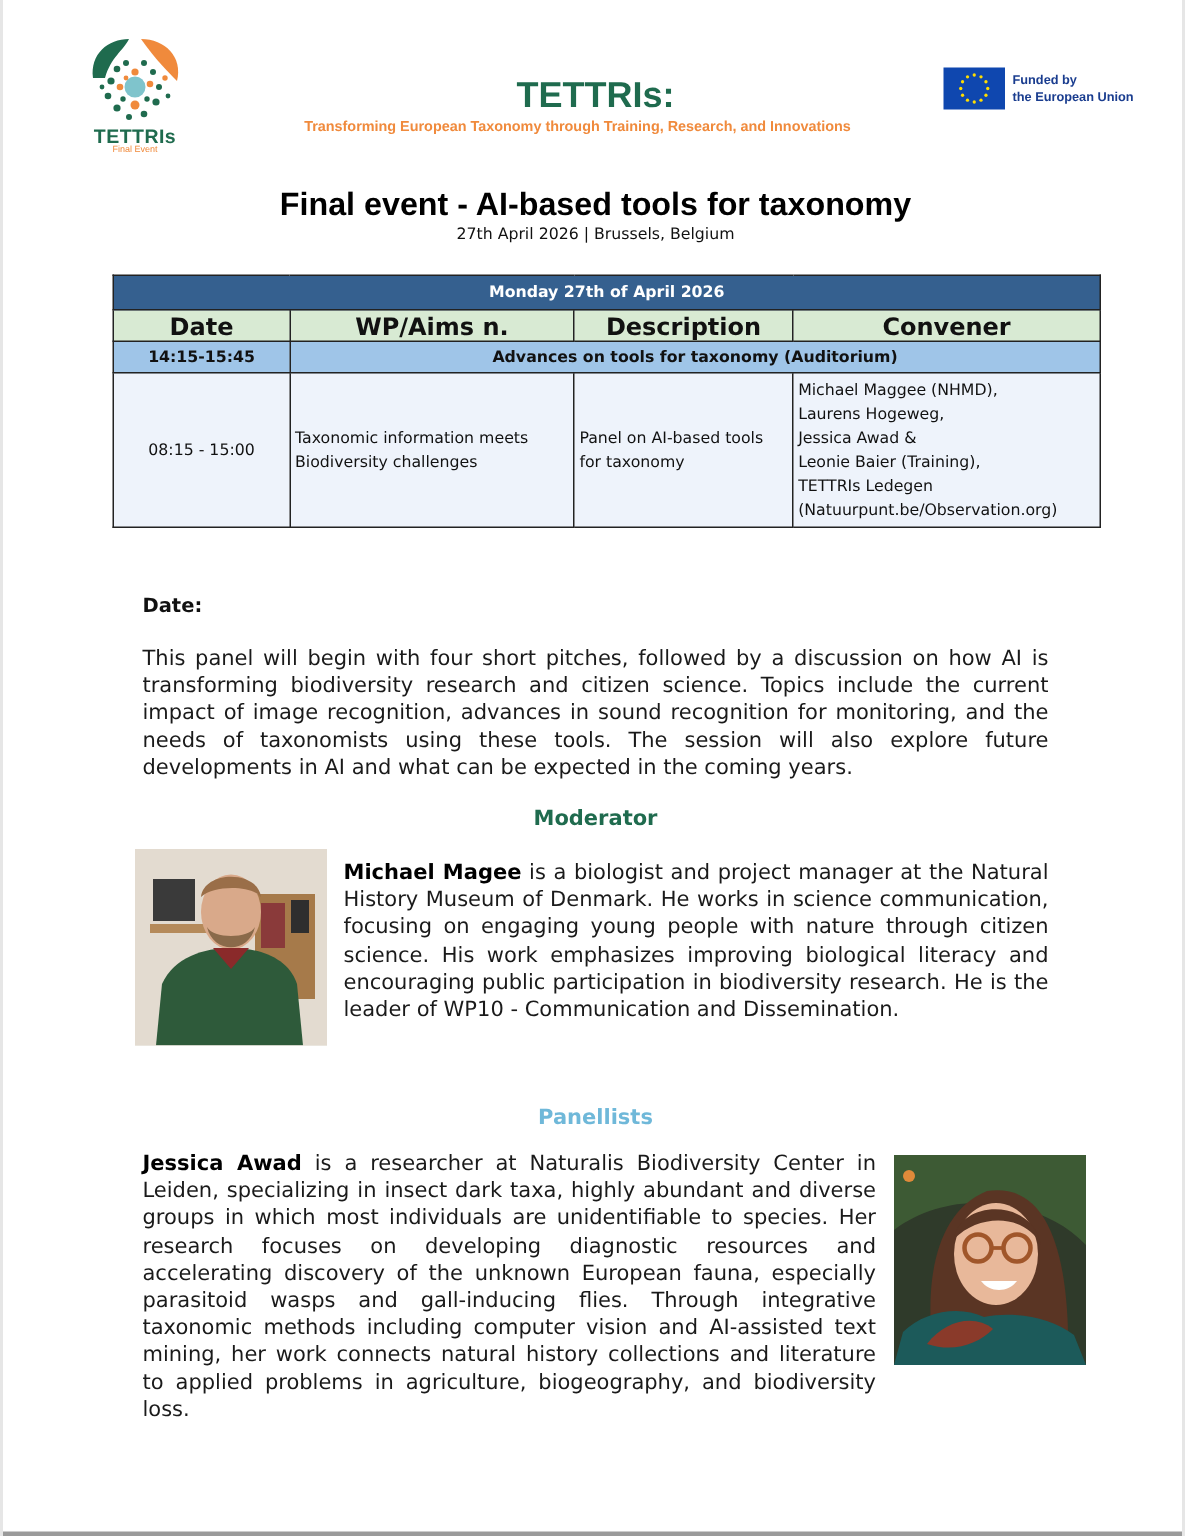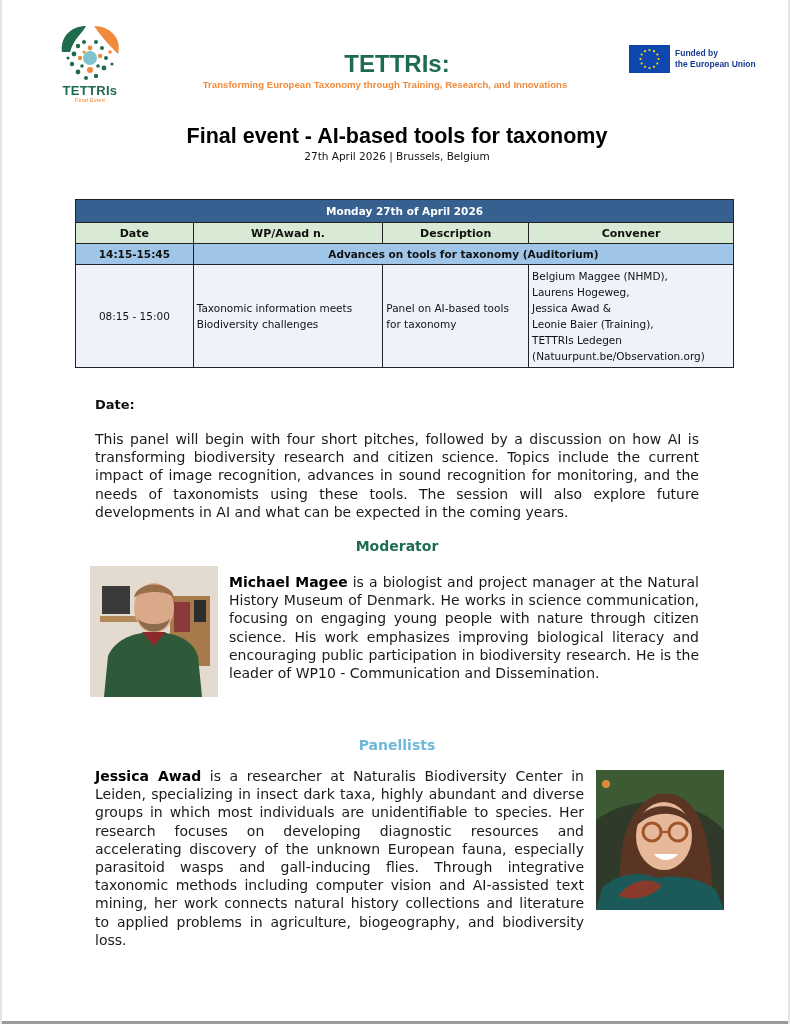--- a/index.html
+++ b/index.html
@@ -15,24 +15,24 @@
   .logo svg { display: block; }
   .logo-text { position: absolute; left: 52px; top: 84px; width: 72px; text-align: center; font-family: "Liberation Sans", sans-serif; font-weight: bold; font-size: 13px; color: #1f6b4e; line-height: 13px; letter-spacing: 0.3px; }
   .logo-sub { position: absolute; left: 52px; top: 97px; width: 72px; text-align: center; font-family: "Liberation Sans", sans-serif; font-size: 6px; color: #f08a3c; line-height: 7px; }
   .main-title { position: absolute; left: 0; width: 790px; top: 50px; text-align: center; font-family: "Liberation Sans", sans-serif; font-weight: bold; font-size: 24px; color: #1f6b4e; line-height: 28px; }
   .tagline { position: absolute; left: 0; width: 766px; top: 79px; text-align: center; font-family: "Liberation Sans", sans-serif; font-weight: bold; font-size: 9.6px; color: #f08a3c; line-height: 12px; }
   .eu { position: absolute; left: 627px; top: 45px; display: flex; align-items: center; }
   .eu-flag { width: 41px; height: 28px; background: #0f47af; position: relative; }
   .eu-text { margin-left: 5px; font-family: "Liberation Sans", sans-serif; font-weight: bold; font-size: 8.5px; color: #1a3d8f; line-height: 11px; }
   .event-title { position: absolute; left: 0; width: 790px; top: 123px; text-align: center; font-family: "Liberation Sans", sans-serif; font-weight: bold; font-size: 21.5px; color: #000; line-height: 26px; }
   .event-sub { position: absolute; left: 0; width: 790px; top: 150px; text-align: center; font-size: 10.5px; color: #111; line-height: 13px; }
-  table.schedule { position: absolute; left: 73px; top: 199px; width: 659px; border-collapse: collapse; font-size: 10.5px; }
+  table.schedule { position: absolute; left: 73px; top: 183px; width: 659px; border-collapse: collapse; font-size: 10.5px; }
   table.schedule td, table.schedule th { border: 1px solid #222; padding: 0 3px; }
   .row-day td { background: #35608f; color: #fff; font-weight: bold; text-align: center; height: 22px; font-size: 10.5px; }
-  .row-head th { background: #d8ead3; color: #111; font-weight: bold; text-align: center; height: 20px; font-size: 11px; }
+  .row-head th { background: #d8ead3; color: #111; font-weight: bold; text-align: center; height: 20px; font-size: 16px; }
   .row-session td { background: #9fc5e8; font-weight: bold; text-align: center; height: 20px; font-size: 10.5px; margin-top: 16px; }
   .row-item td { background: #eef3fb; height: 102px; vertical-align: middle; font-size: 10.5px; line-height: 16px; }
   .row-item td.center { text-align: center; }
   .aims-label { position: absolute; left: 93px; top: 397px; font-weight: bold; font-size: 13px; line-height: 16px; }
   .para { position: absolute; text-align: justify; font-size: 14px; line-height: 18.2px; color: #1a1a1a; }
   .aims-text { left: 93px; top: 430px; width: 604px; }
   .section-title { position: absolute; left: 0; width: 790px; text-align: center; font-weight: bold; font-size: 14px; line-height: 18px; }
   .moderator-title { top: 537px; color: #1f6b4e; }
   .panel-title { top: 736px; color: #6fb8d9; }
   .photo { position: absolute; overflow: hidden; }
@@ -117,34 +117,34 @@
       <col style="width:190px">
       <col style="width:146px">
       <col style="width:205px">
   </colgroup>
   <tbody>
       <tr class="row-day">
     <td colspan="4">Monday 27th of April 2026</td>
   </tr>
   <tr class="row-head">
     <th>Date</th>
-    <th>WP/Awad n.</th>
+    <th>WP/Aims n.</th>
     <th>Description</th>
     <th>Convener</th>
   </tr>
   <tr class="row-session">
     <td>14:15-15:45</td>
     <td colspan="3">Advances on tools for taxonomy (Auditorium)</td>
   </tr>
   <tr class="row-item">
     <td class="center">08:15 - 15:00</td>
     <td>Taxonomic information meets Biodiversity challenges</td>
     <td>Panel on AI-based tools for taxonomy</td>
     <td>
-      <div>Belgium Maggee (NHMD),</div>
+      <div>Michael Maggee (NHMD),</div>
       <div>Laurens Hogeweg,</div>
       <div>Jessica Awad &amp;</div>
       <div>Leonie Baier (Training),</div>
       <div>TETTRIs Ledegen</div>
       <div>(Natuurpunt.be/Observation.org)</div>
     </td>
   </tr>
 </tbody>
   </table>
 

